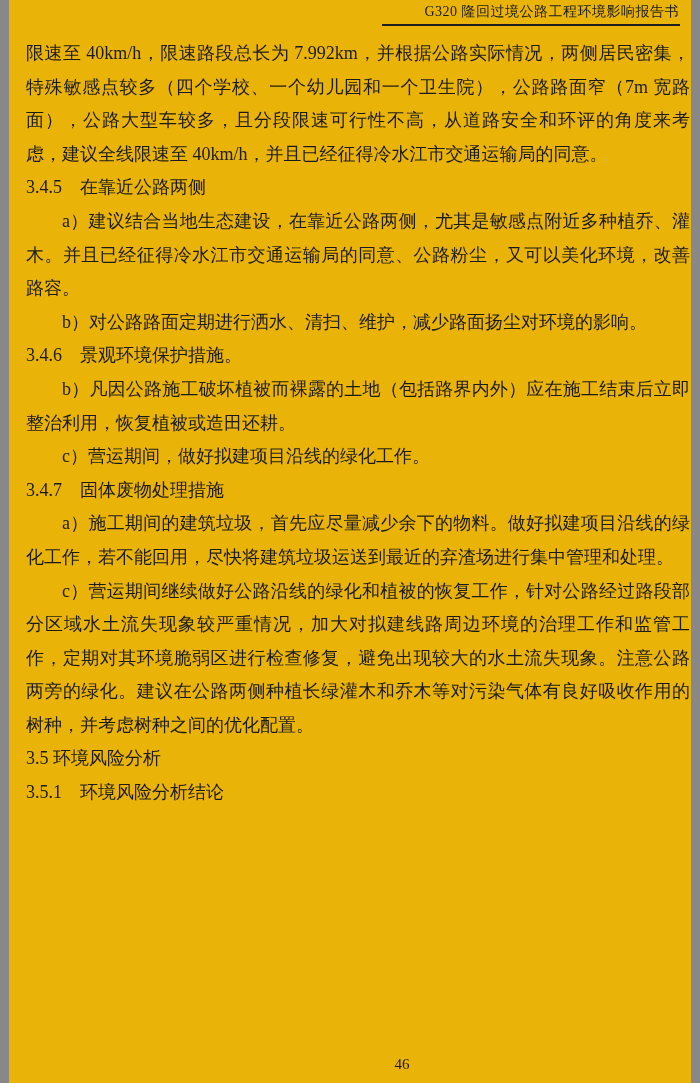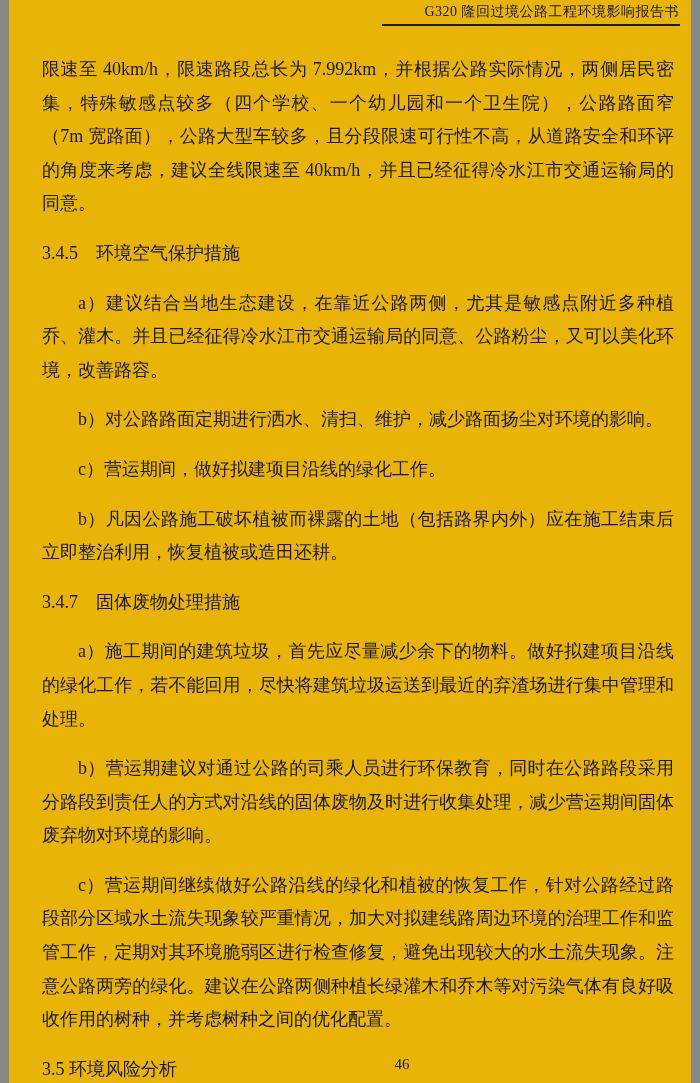--- a/index.html
+++ b/index.html
@@ -36,21 +36,21 @@
   .doc-body {
     position: absolute;
     top: 37px;
     left: 17px;
     width: 664px;
     font-size: 18px;
     line-height: 33.6px;
     text-align: justify;
   }
   .doc-body p, .doc-body h3 {
-    margin: 16px;
+    margin: 0;
     padding: 0;
     font-size: 18px;
     font-weight: normal;
   }
   .ind {
     text-indent: 2em;
   }
   .sec-bold {
     font-weight: bold;
   }
@@ -66,28 +66,28 @@
 </head>
 <body>
 
 <div class="page">
 
   <div class="header-title">G320 隆回过境公路工程环境影响报告书</div>
   <div class="header-rule"></div>
 
   <div class="doc-body">
     <p>限速至 40km/h，限速路段总长为 7.992km，并根据公路实际情况，两侧居民密集，特殊敏感点较多（四个学校、一个幼儿园和一个卫生院），公路路面窄（7m 宽路面），公路大型车较多，且分段限速可行性不高，从道路安全和环评的角度来考虑，建议全线限速至 40km/h，并且已经征得冷水江市交通运输局的同意。</p>
-    <h3>3.4.5　环境空气保护措施</h3>
+    <h3>3.4.5　在靠近公路两侧</h3>
     <p class="ind">a）建议结合当地生态建设，在靠近公路两侧，尤其是敏感点附近多种植乔、灌木。并且已经征得冷水江市交通运输局的同意、公路粉尘，又可以美化环境，改善路容。</p>
     <p class="ind">b）对公路路面定期进行洒水、清扫、维护，减少路面扬尘对环境的影响。</p>
+    <h3>3.4.6　景观环境保护措施。</h3>
+    <p class="ind">b）凡因公路施工破坏植被而裸露的土地（包括路界内外）应在施工结束后立即整治利用，恢复植被或造田还耕。</p>
     <p class="ind">c）营运期间，做好拟建项目沿线的绿化工作。</p>
-    <p class="ind">b）凡因公路施工破坏植被而裸露的土地（包括路界内外）应在施工结束后立即整治利用，恢复植被或造田还耕。</p>
     <h3>3.4.7　固体废物处理措施</h3>
     <p class="ind">a）施工期间的建筑垃圾，首先应尽量减少余下的物料。做好拟建项目沿线的绿化工作，若不能回用，尽快将建筑垃圾运送到最近的弃渣场进行集中管理和处理。</p>
-    <p class="ind">b）营运期建议对通过公路的司乘人员进行环保教育，同时在公路路段采用分路段到责任人的方式对沿线的固体废物及时进行收集处理，减少营运期间固体废弃物对环境的影响。</p>
     <p class="ind">c）营运期间继续做好公路沿线的绿化和植被的恢复工作，针对公路经过路段部分区域水土流失现象较严重情况，加大对拟建线路周边环境的治理工作和监管工作，定期对其环境脆弱区进行检查修复，避免出现较大的水土流失现象。注意公路两旁的绿化。建议在公路两侧种植长绿灌木和乔木等对污染气体有良好吸收作用的树种，并考虑树种之间的优化配置。</p>
     <h3 class="sec-bold">3.5 环境风险分析</h3>
     <h3>3.5.1　环境风险分析结论</h3>
   </div>
 
   <div class="footer">
     <span>46</span>
   </div>
 
 </div>

